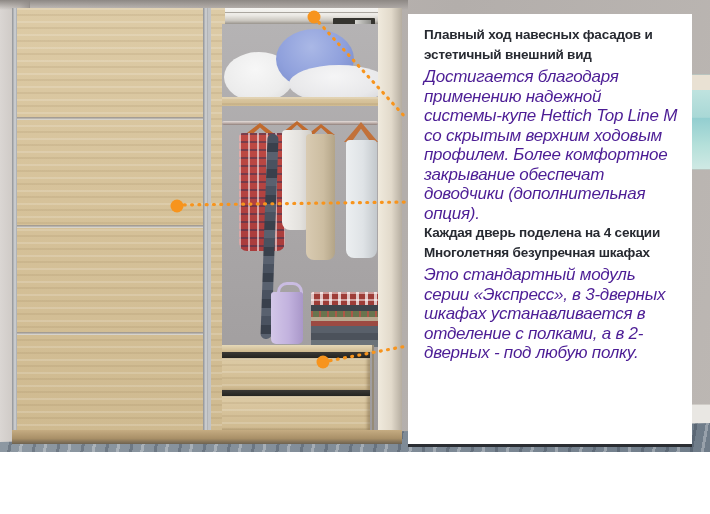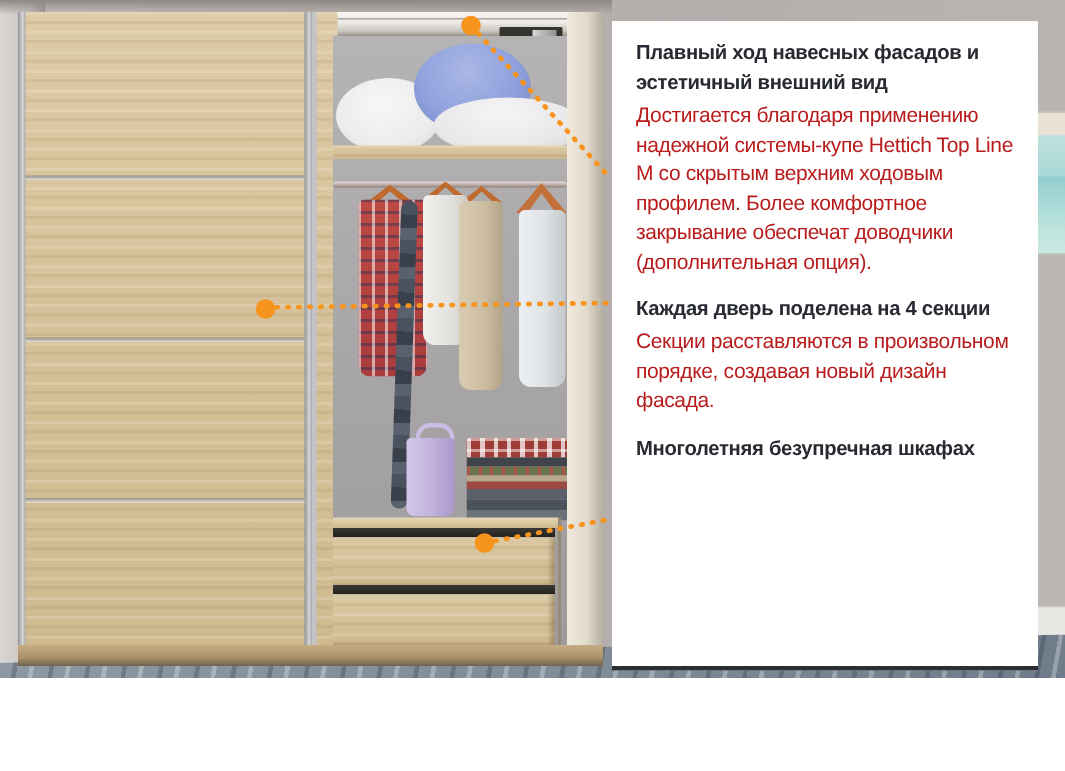--- a/index.html
+++ b/index.html
@@ -100,22 +100,22 @@
 
   .side-panel{left:378px;top:8px;width:24px;height:436px;
     background:linear-gradient(90deg,#f0eadd 0%,#e2dacb 55%,#b5ada0 100%);}
   .plinth{left:12px;top:430px;width:390px;height:14px;
     background:linear-gradient(180deg,#c5ac82 0%,#a99068 60%,#6e6250 100%);}
 
   
   .text-panel{left:408px;top:14px;width:284px;height:433px;background:#ffffff;
     border-bottom:3px solid #2b2e33;box-sizing:border-box;padding:11px 13px 0 16px;overflow:hidden;}
   .feature h3{margin:0;font-size:13.5px;line-height:20px;font-weight:700;color:#272a31;letter-spacing:-0.2px;}
-  .feature p{margin:2px 0 0 0;font-size:14px;line-height:19.5px;color:#b91c1c;letter-spacing:-0.25px;}
-  .feature + .feature{margin-top:12px;}
+  .feature p{margin:2px 0 0 0;font-size:17px;line-height:19.5px;color:#4c1d95;letter-spacing:-0.25px;font-style:italic;}
+  .feature + .feature{margin-top:0;}
 
   
   .leaders{left:0;top:0;width:710px;height:514px;pointer-events:none;}
 </style>
 </head>
 <body>
 
 <div class="scene">
 
   <div class="abs photo">
@@ -186,26 +186,26 @@
     <div class="abs plinth"></div>
   </div>
 
   <div class="abs text-panel">
     <div class="feature">
       <h3>Плавный ход навесных фасадов и эстетичный внешний вид</h3>
       <p>Достигается благодаря применению надежной системы-купе Hettich Top Line M со скрытым верхним ходовым профилем. Более комфортное закрывание обеспечат доводчики (дополнительная опция).</p>
     </div>
     <div class="feature">
       <h3>Каждая дверь поделена на 4 секции</h3>
-      <p>Секции расставляются в произвольном порядке, создавая новый дизайн фасада.</p>
     </div>
     <div class="feature">
       <h3>Многолетняя безупречная шкафах</h3>
     </div>
     <div class="feature">
+      <p>Это стандартный модуль серии «Экспресс», в 3-дверных шкафах устанавливается в отделение с полками, а в 2-дверных - под любую полку.</p>
     </div>
   </div>
 
   <svg class="abs leaders" width="710" height="514" viewBox="0 0 710 514">
     <line x1="314" y1="17" x2="407" y2="119" stroke="#f7941d" stroke-width="3.2" stroke-dasharray="0.9 6.4" stroke-linecap="round"></line>
     <line x1="177" y1="205" x2="407" y2="202" stroke="#f7941d" stroke-width="3.2" stroke-dasharray="0.9 6.4" stroke-linecap="round"></line>
     <line x1="323" y1="362" x2="407" y2="346" stroke="#f7941d" stroke-width="3.2" stroke-dasharray="0.9 6.4" stroke-linecap="round"></line>
     <circle cx="314" cy="17" r="6.5" fill="#f7941d"></circle>
     <circle cx="177" cy="206" r="6.5" fill="#f7941d"></circle>
     <circle cx="323" cy="362" r="6.5" fill="#f7941d"></circle>

